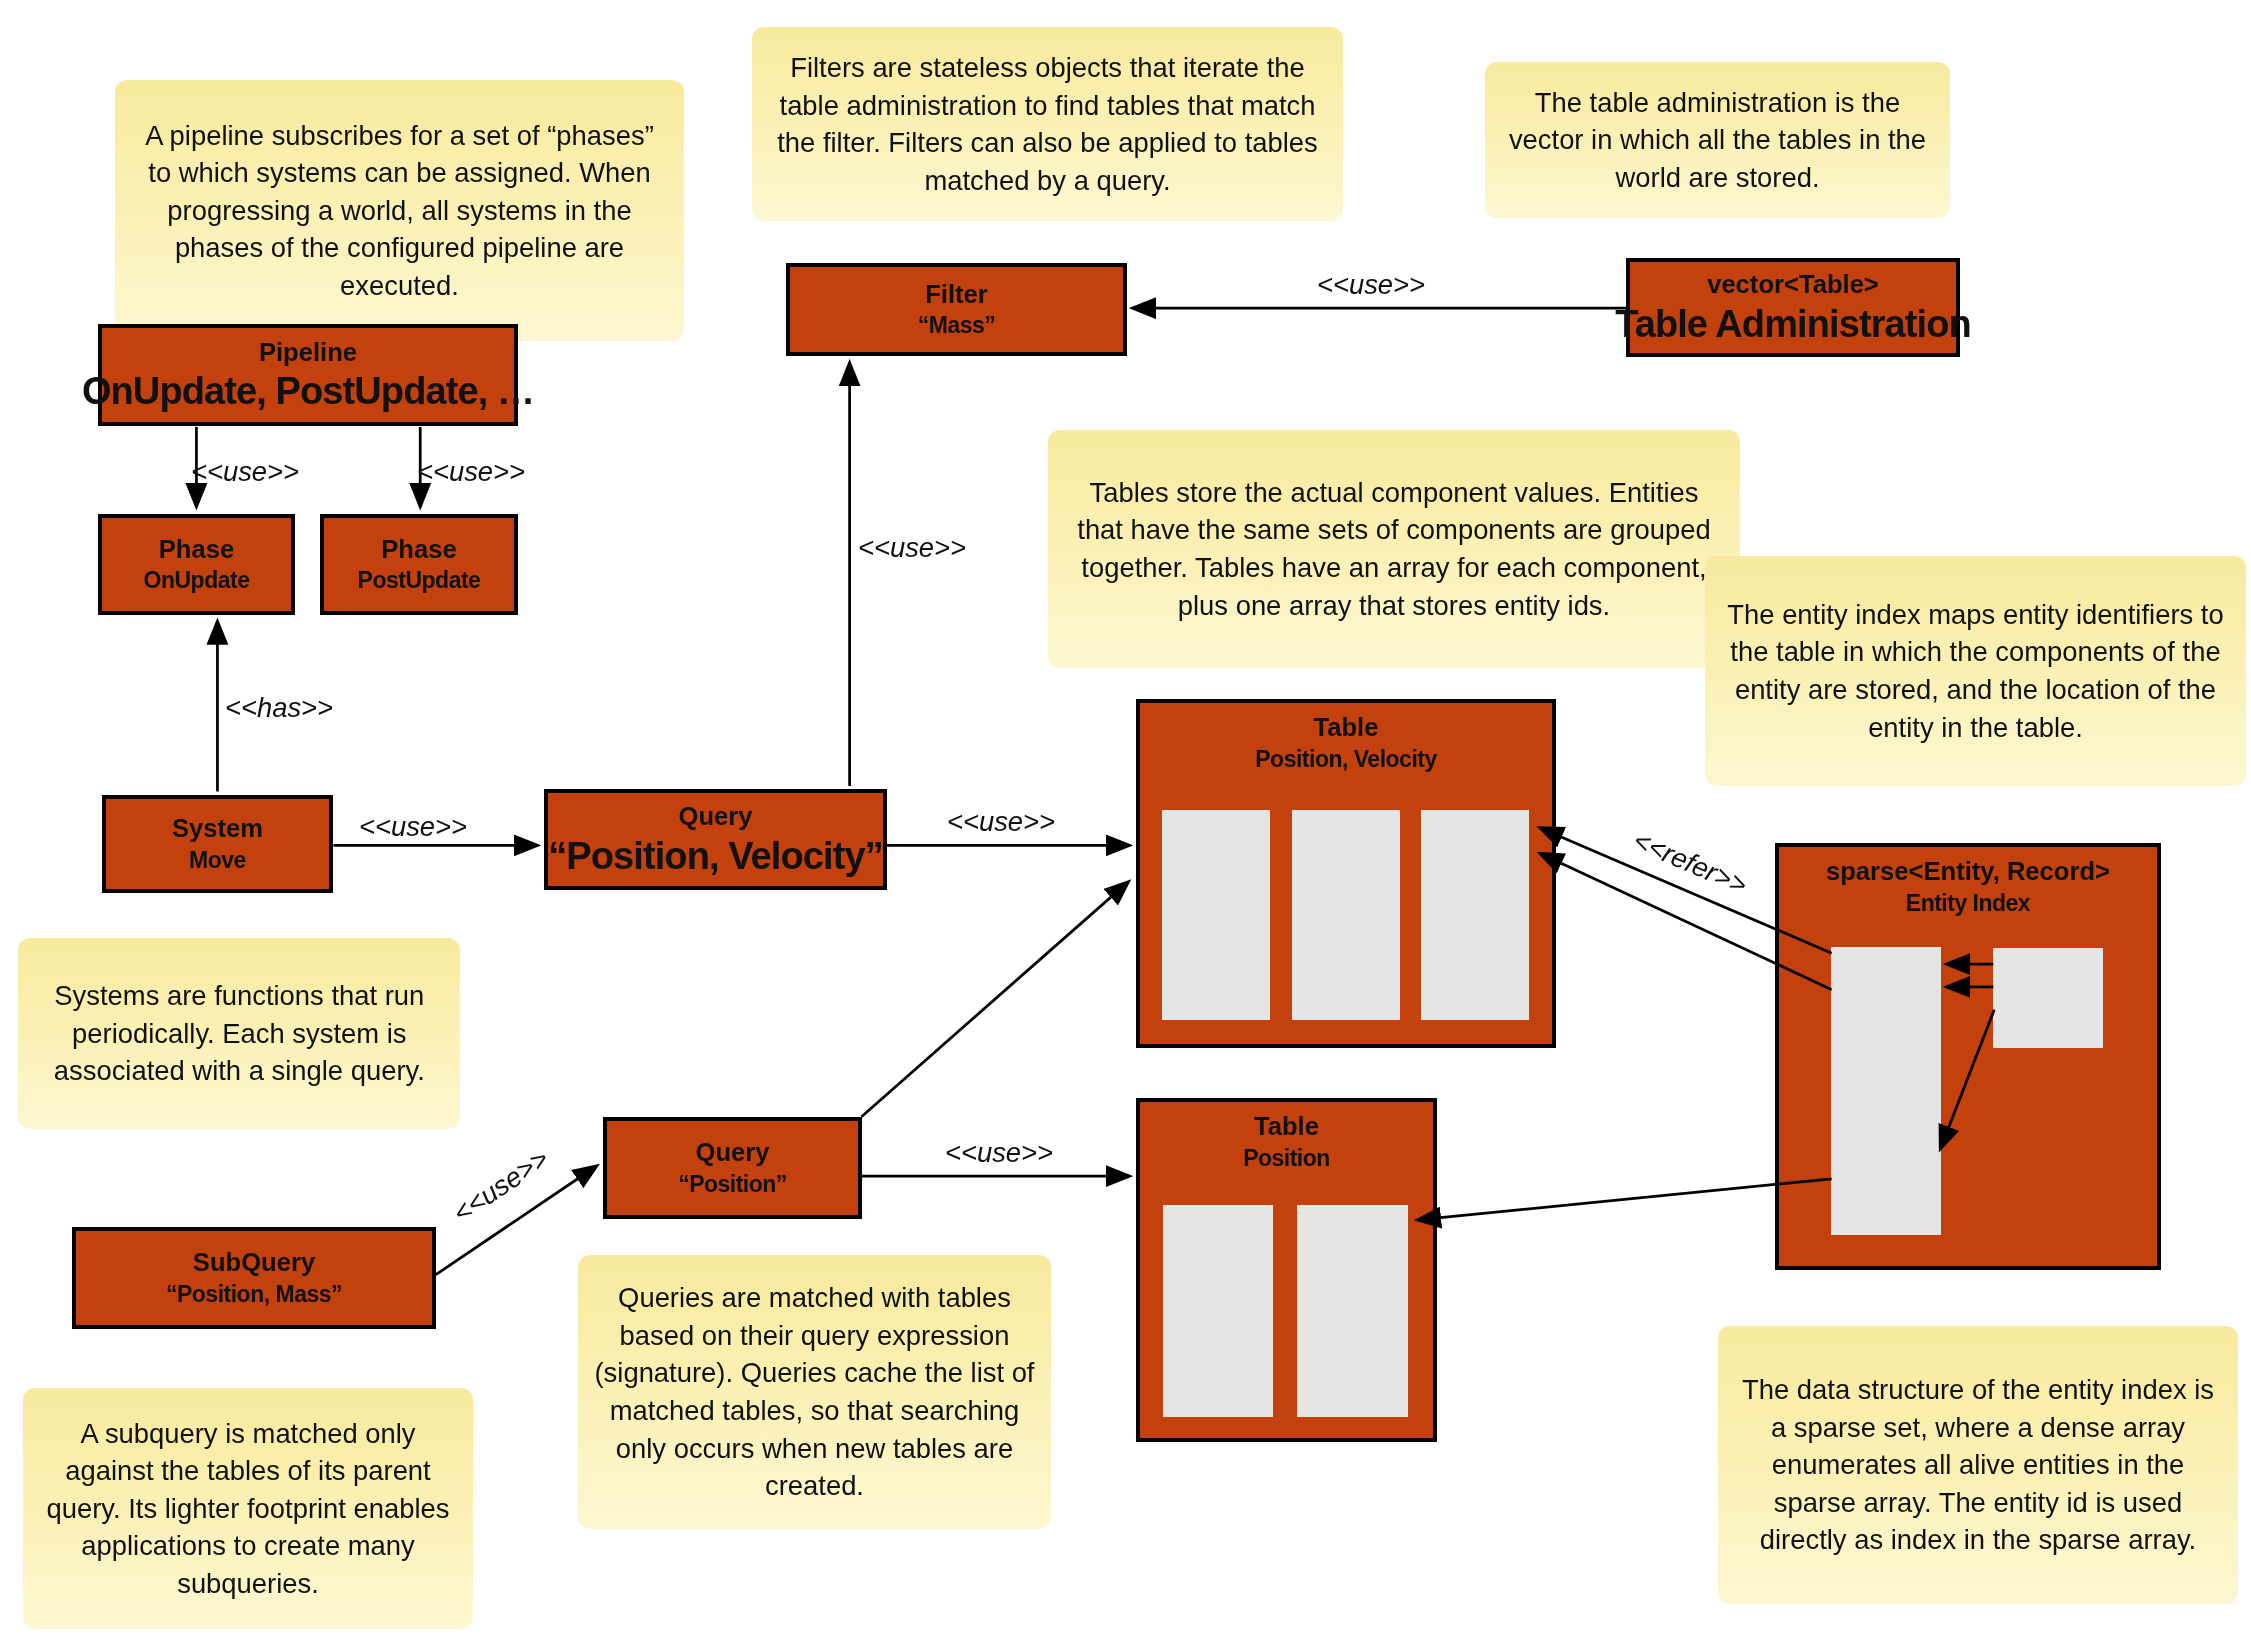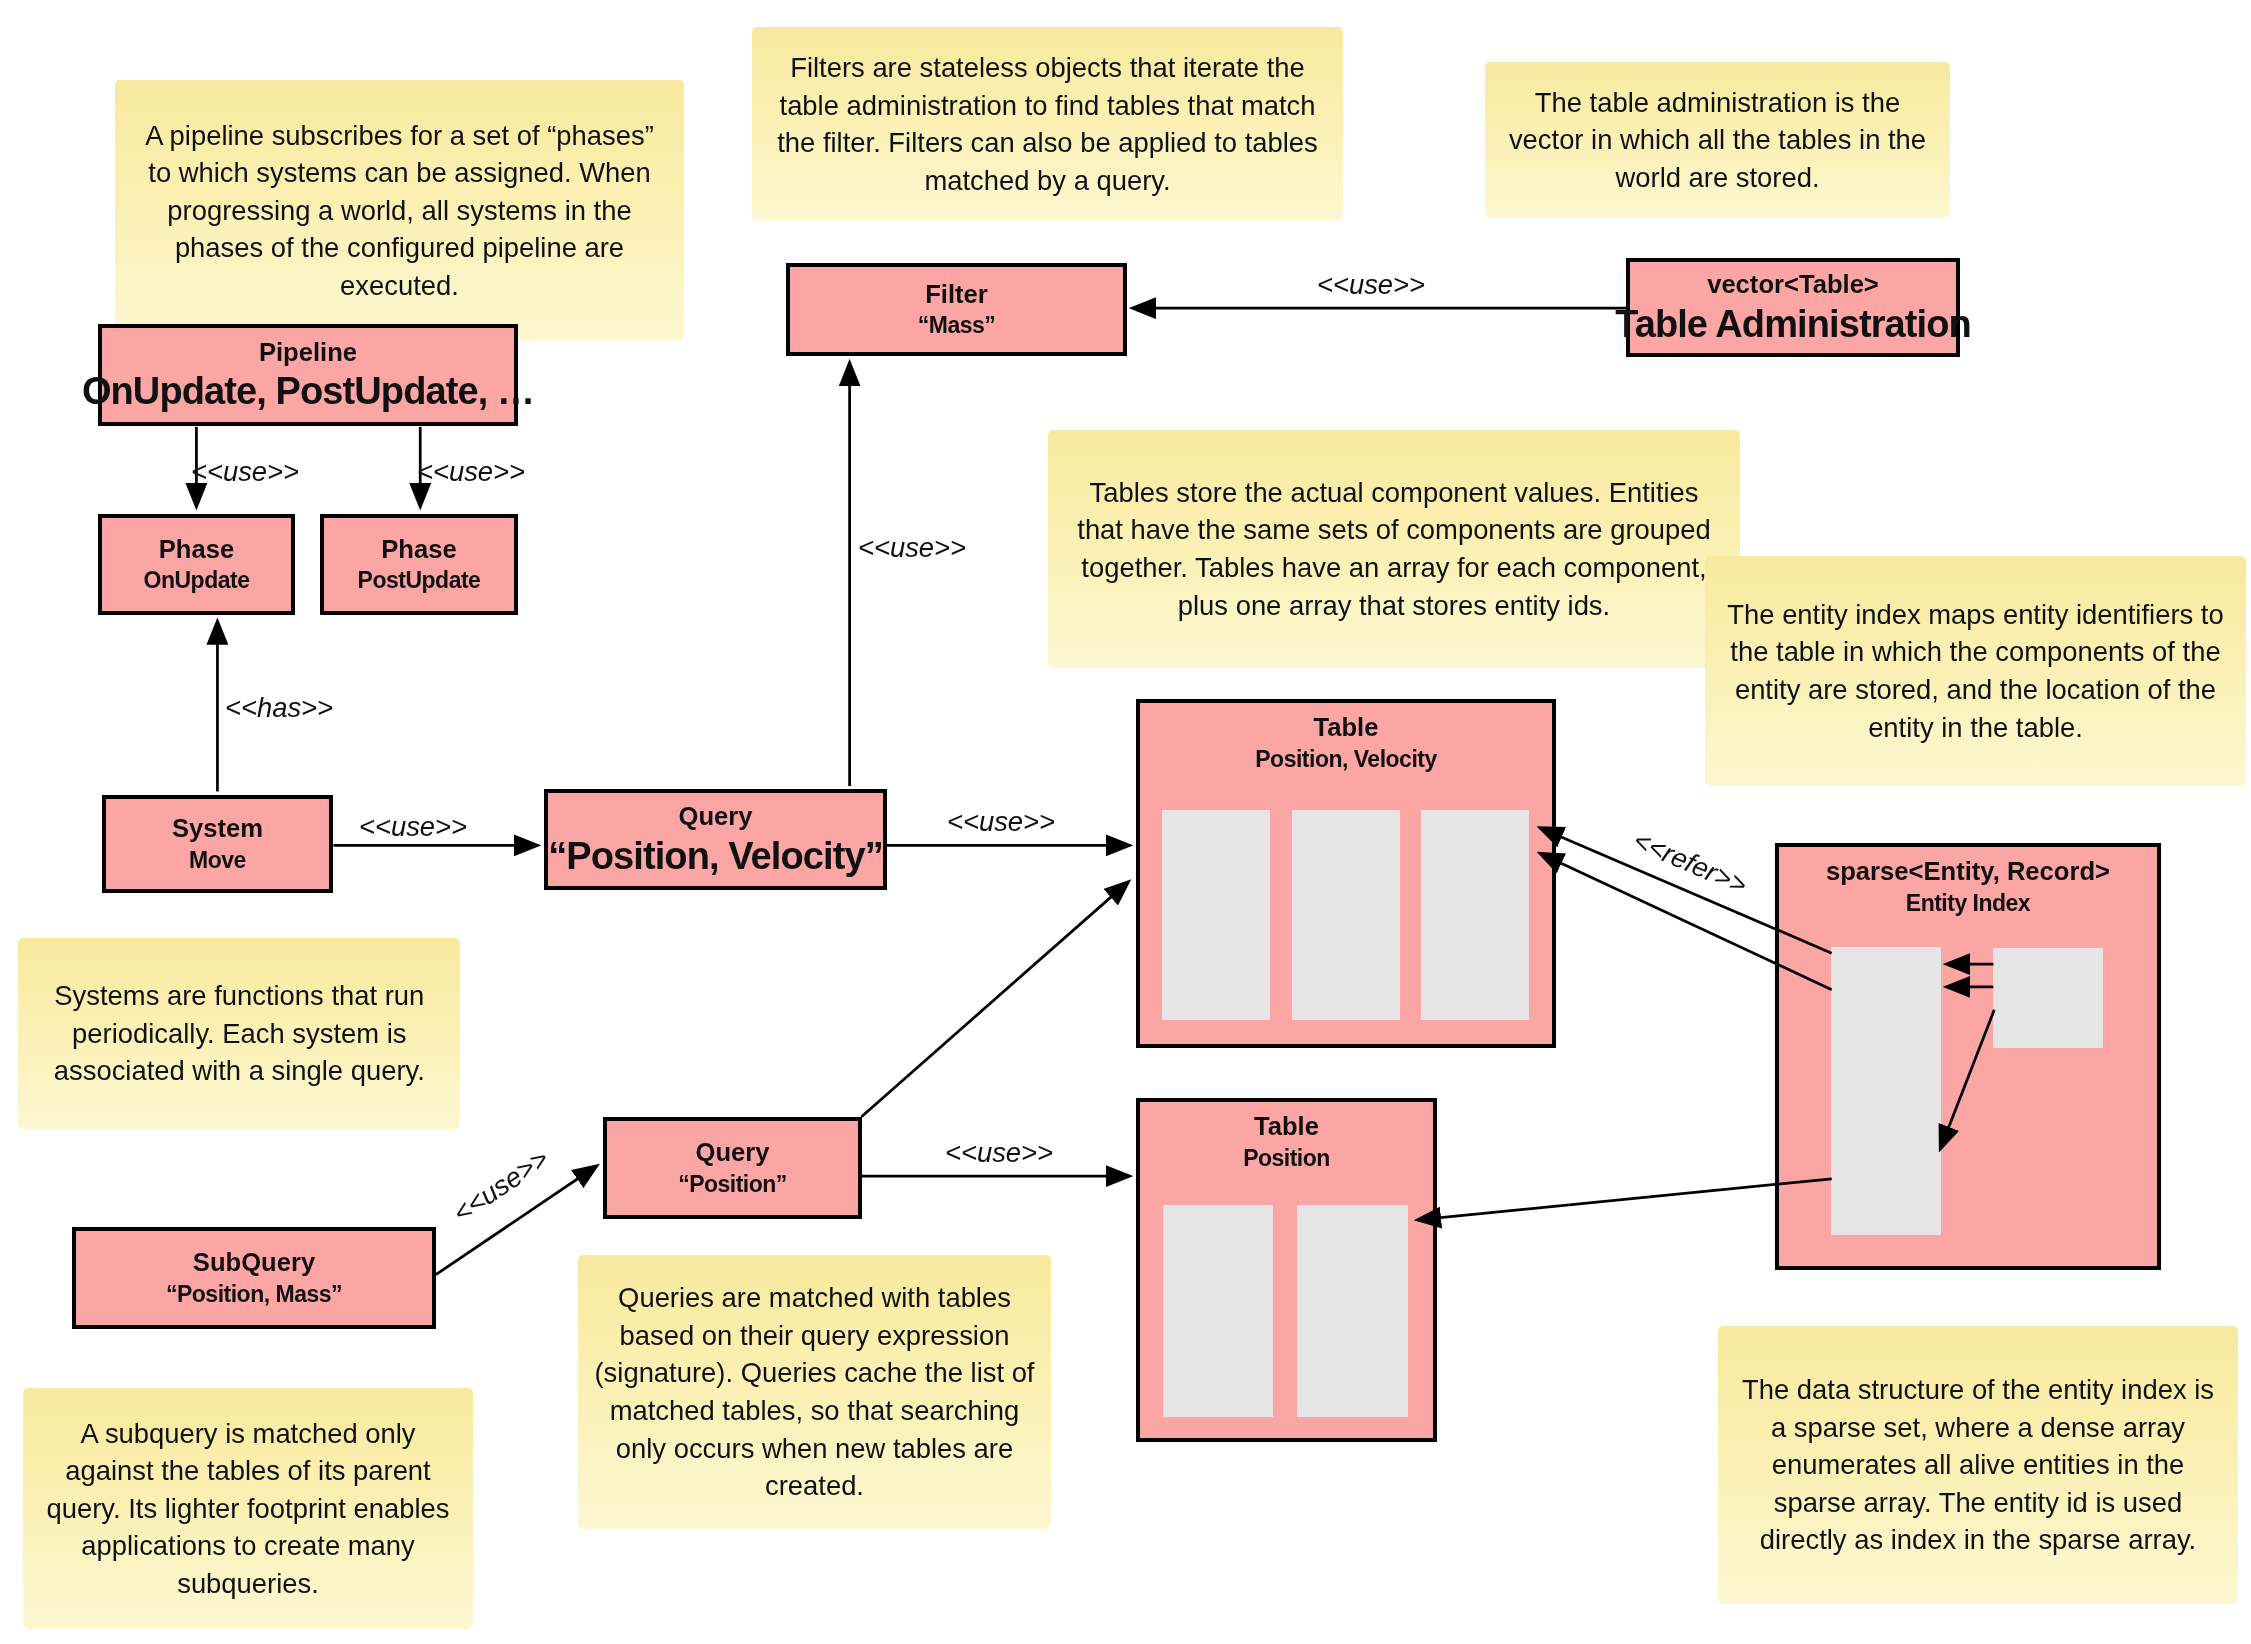--- a/index.html
+++ b/index.html
@@ -13,26 +13,26 @@
     overflow:hidden;
   }
   
   .note{
     position:absolute;
     background:linear-gradient(180deg,#f7ea9e 0%,#faf0b2 45%,#fdf7d2 100%);
     display:flex;align-items:center;justify-content:center;
     text-align:center;
     font-size:27.4px;line-height:1.37;
     padding:12.8px 16.4px;box-sizing:border-box;
-    border-radius:5px;
+    border-radius:12px;
   }
   
   .box{
     position:absolute;
-    background:#fca5a5;
+    background:#c2410c;
     border:4.6px solid #000;
     box-sizing:border-box;
     display:flex;flex-direction:column;align-items:center;justify-content:center;
     gap:7.3px;
     z-index:2;
   }
   .box .stereo{
     font-size:25.6px;font-weight:700;white-space:nowrap;line-height:1;
   }
   .box .name{

